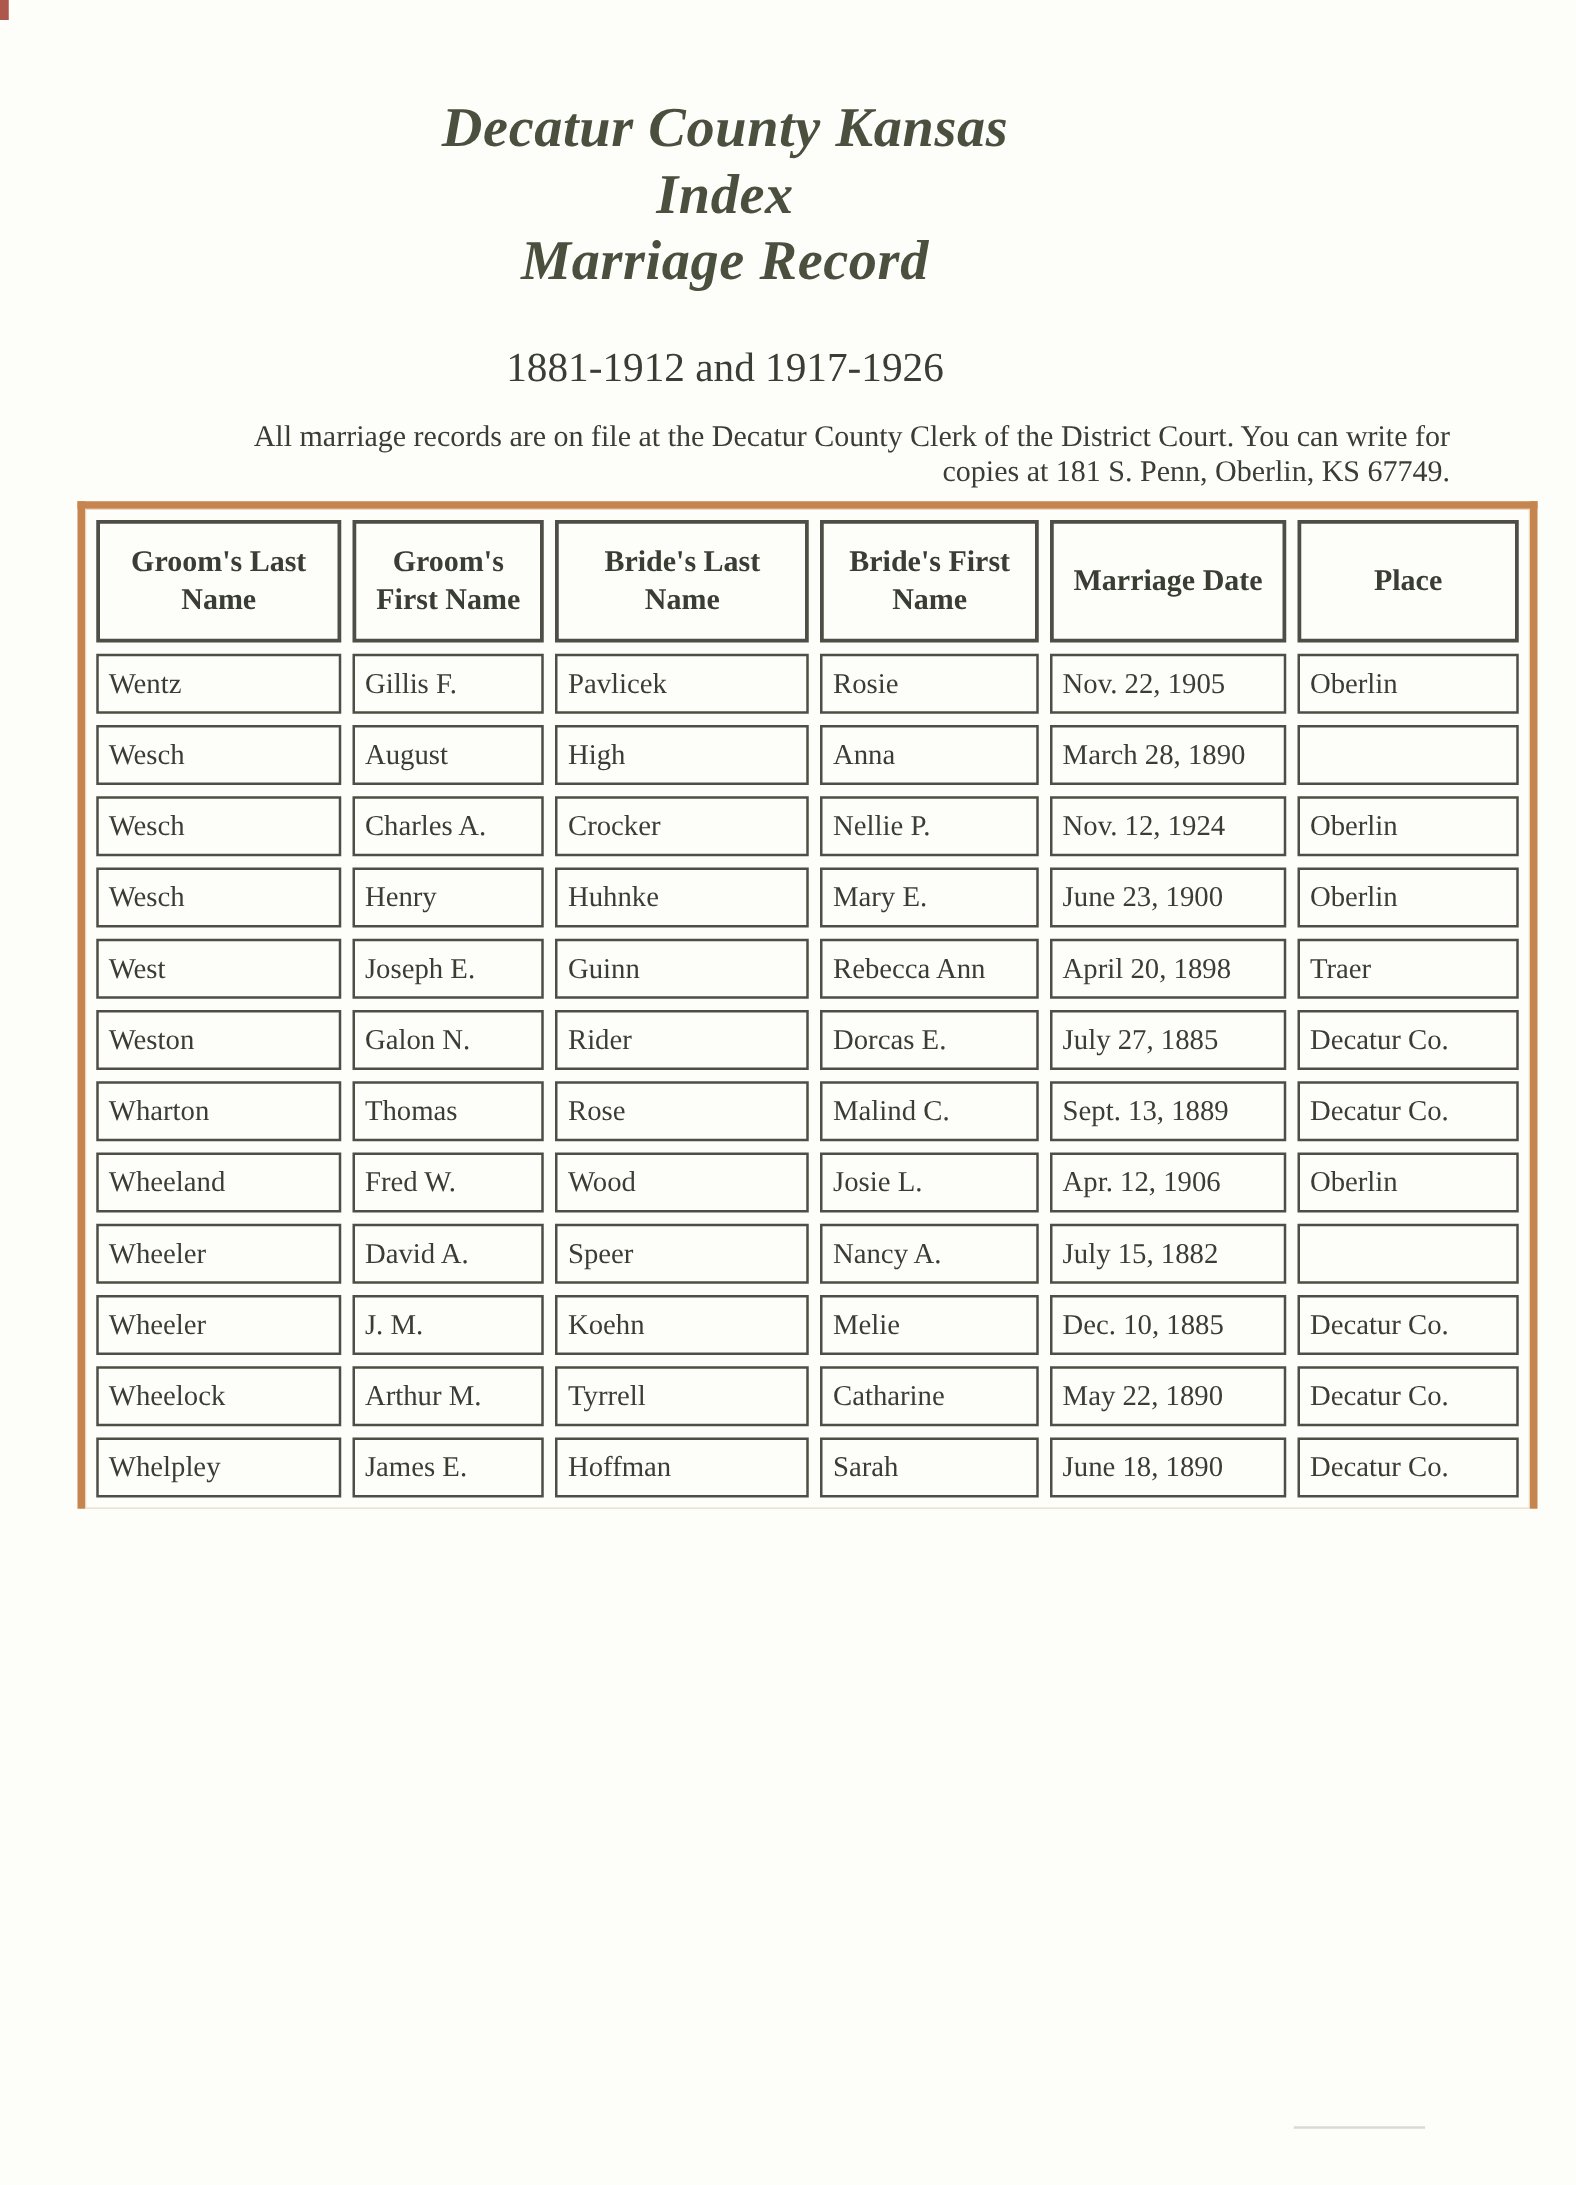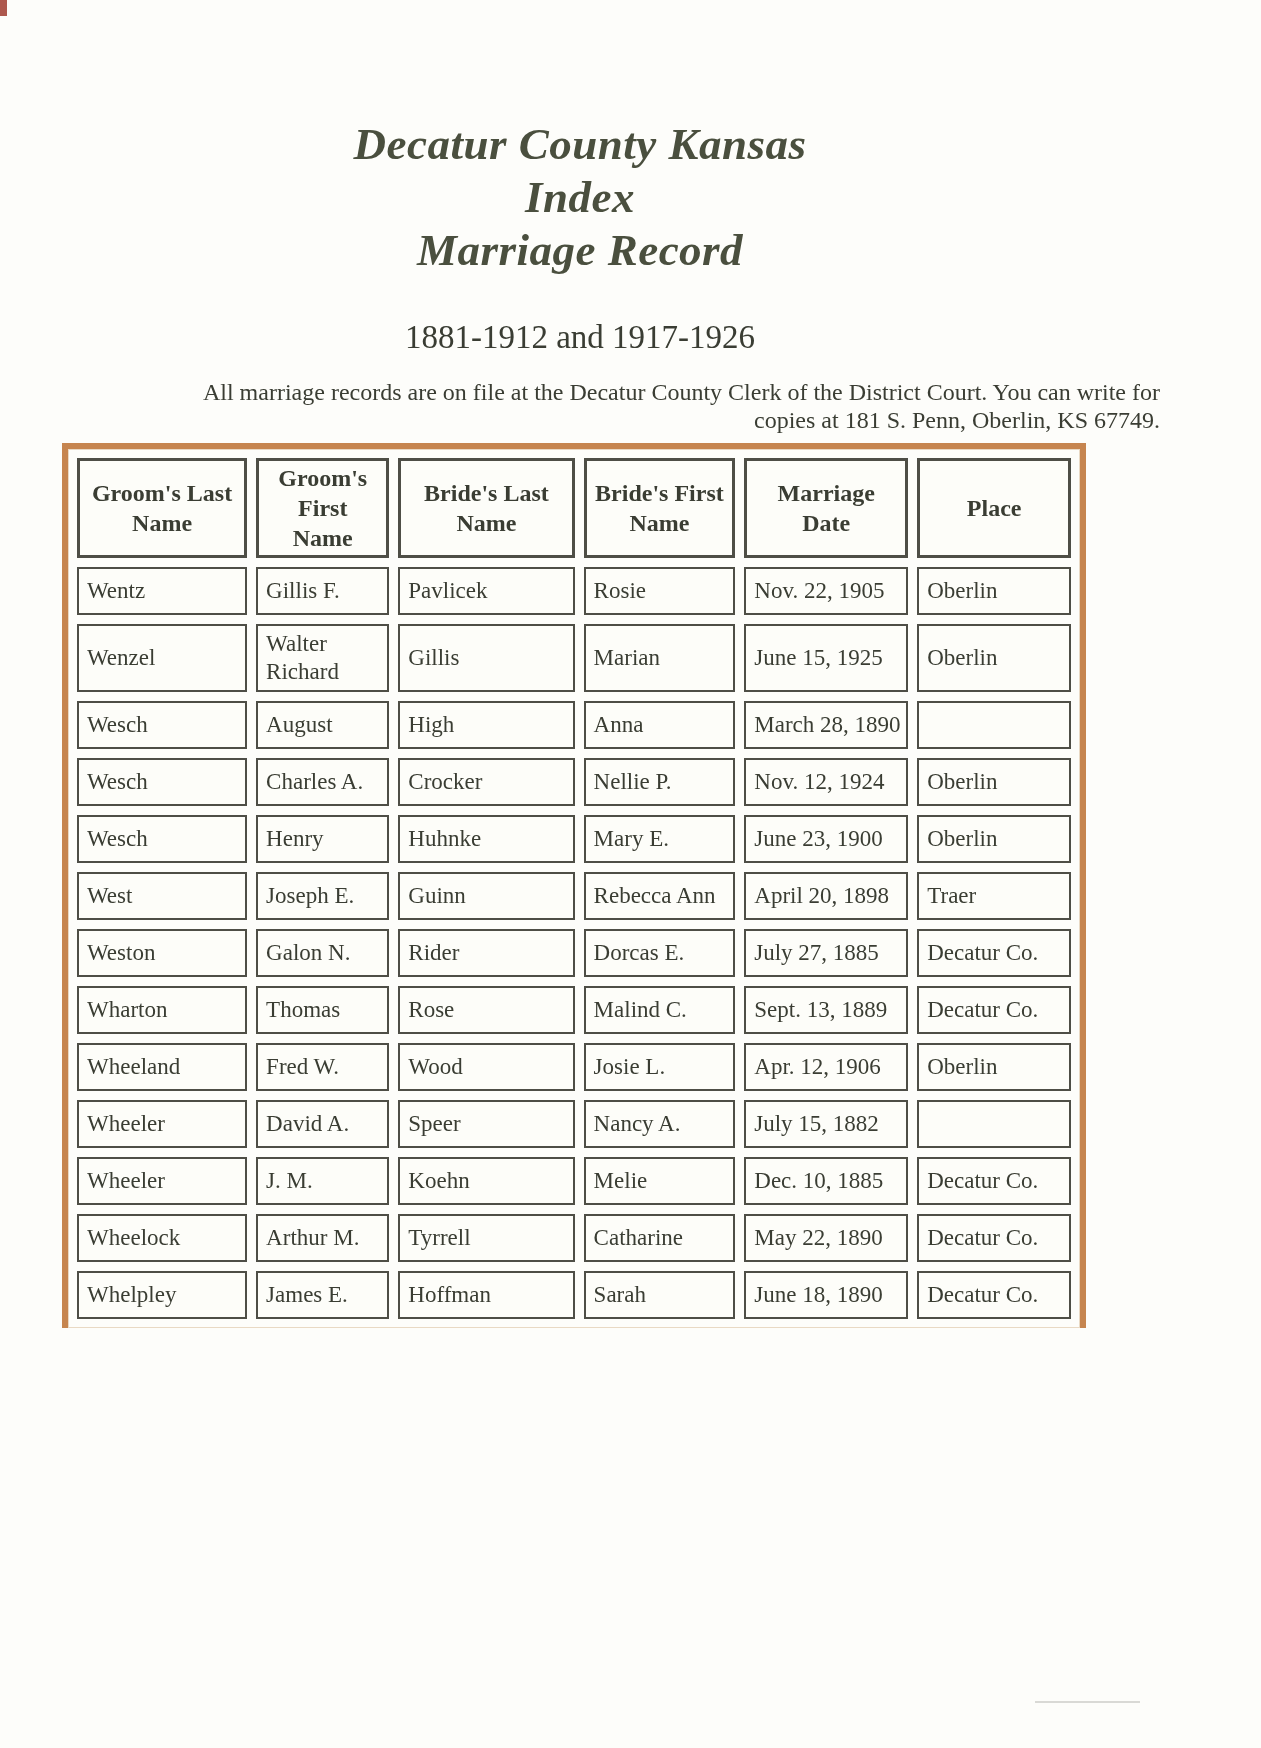--- a/index.html
+++ b/index.html
@@ -16,21 +16,21 @@
   .scan-mark-topleft {
     position: absolute; left: 0; top: 0; width: 7px; height: 16px;
     background: #a03b2e; opacity: .85;
   }
   .scan-line-bottom {
     position: absolute; left: 1035px; top: 1701px; width: 105px; height: 2px;
     background: #d9d9d5;
   }
   .content { width: 1160px; margin: 0; }
   .title {
-    padding-top: 118px;
+    padding-top: 76px;
     text-align: center;
     font-size: 45px;
     line-height: 53px;
     font-weight: bold;
     font-style: italic;
     color: var(--title-color, #4a4f3e);
     letter-spacing: 0.5px;
   }
   .title span { display: block; }
   .subtitle {
@@ -42,21 +42,21 @@
   .note {
     margin: 22px 0 0 0;
     text-align: right;
     font-size: 24px;
     line-height: 28px;
     color: var(--body-text, #3a3d33);
   }
   .note span { display: block; }
   .table-frame {
     margin: 9px 0 0 62px;
-    width: 1024px;
+    width: 1168px;
     box-sizing: border-box;
     border: 6px solid var(--frame-color, #c6854f);
     border-bottom: none;
     box-shadow: inset 0 0 0 1px #e9d9c4;
   }
   table.records {
     width: 100%;
     table-layout: fixed;
     border-collapse: separate;
     border-spacing: 9px;
@@ -136,28 +136,20 @@
         <tbody>
             <tr>
               <td>Wentz</td>
               <td>Gillis F.</td>
               <td>Pavlicek</td>
               <td>Rosie</td>
               <td>Nov. 22, 1905</td>
               <td>Oberlin</td>
             </tr>
             <tr>
-              <td>Wenzel</td>
-              <td>Walter Richard</td>
-              <td>Gillis</td>
-              <td>Marian</td>
-              <td>June 15, 1925</td>
-              <td>Oberlin</td>
-            </tr>
-            <tr>
               <td>Wesch</td>
               <td>August</td>
               <td>High</td>
               <td>Anna</td>
               <td>March 28, 1890</td>
               <td>&nbsp;</td>
             </tr>
             <tr>
               <td>Wesch</td>
               <td>Charles A.</td>

